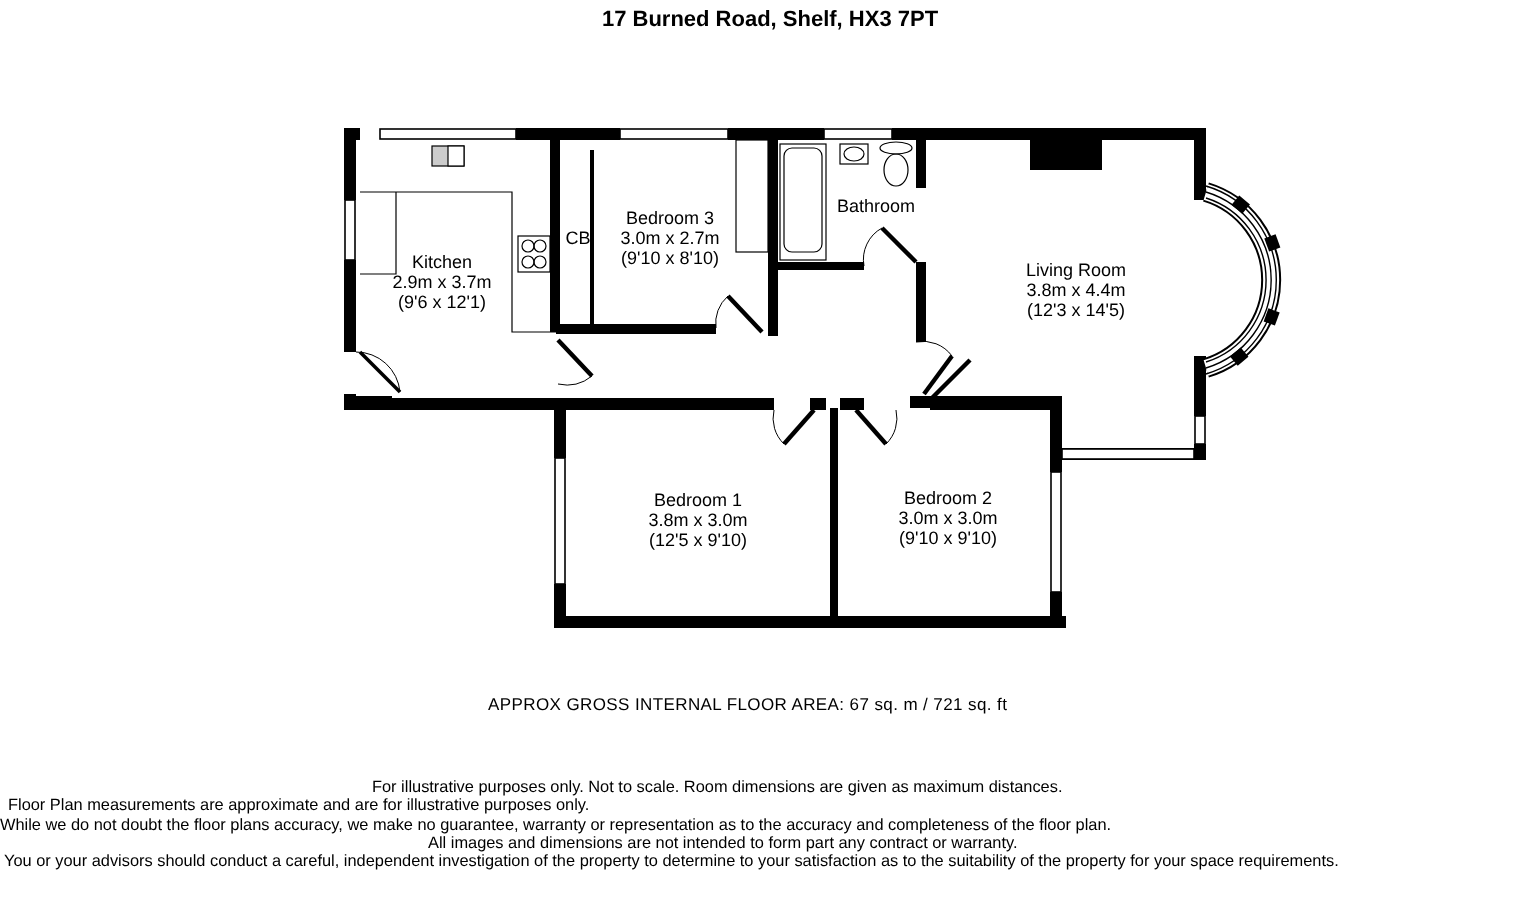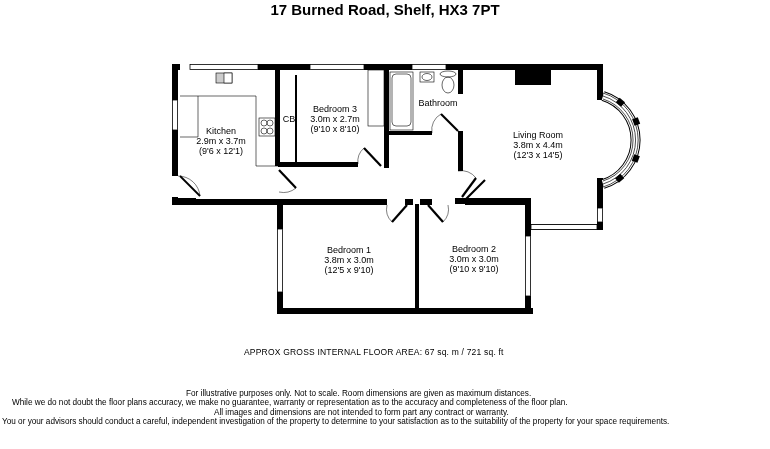--- a/index.html
+++ b/index.html
@@ -1,17 +1,17 @@
 <!DOCTYPE html>
 <html><head>
 <meta charset="utf-8">
 <style>
   html, body { margin: 0; padding: 0; background: #ffffff; }
   body { width: 770px; height: 449px; position: relative; overflow: hidden; font-family: "Liberation Sans", sans-serif; color: #000; }
-  .title { position: absolute; top: 0; left: 0; width: 770px; text-align: center; font-size: 15px; font-weight: bold; line-height: 20px; }
+  .title { position: absolute; top: 0; left: 0; width: 770px; text-align: center; font-size: 11px; font-weight: bold; line-height: 20px; }
   svg.plan { position: absolute; left: 0; top: 0; }
   .room-label { font-family: "Liberation Sans", sans-serif; font-size: 9px; text-anchor: middle; fill: #000; }
   .area { position: absolute; top: 347px; left: 244px; font-size: 8.5px; letter-spacing: 0.2px; }
   .disclaimer { position: absolute; top: 389px; left: 0; width: 662px; font-size: 8.2px; line-height: 9.3px; }
   .disclaimer div { white-space: nowrap; }
 </style>
 </head>
 <body>
 
 <div class="title">17 Burned Road, Shelf, HX3 7PT</div>
@@ -170,16 +170,17 @@
     <text class="room-label" x="474" y="252">Bedroom 2</text>
     <text class="room-label" x="474" y="262">3.0m x 3.0m</text>
     <text class="room-label" x="474" y="272">(9'10 x 9'10)</text>
   </g>
 </svg>
 
 <div class="area">APPROX GROSS INTERNAL FLOOR AREA:  67 sq. m  / 721 sq. ft</div>
 
 <div class="disclaimer">
   <div style="padding-left:186px">For illustrative purposes only.  Not to scale.  Room dimensions are given as maximum distances.</div>
-  <div style="padding-left:12px">While we do not doubt the floor plans accuracy, we make no guarantee, warranty or representation as to the accuracy and completeness of the floor plan.</div>
+  <div style="padding-left:4px">Floor Plan measurements are approximate and are for illustrative purposes only.</div>
+  <div style="padding-left:0px">While we do not doubt the floor plans accuracy, we make no guarantee, warranty or representation as to the accuracy and completeness of the floor plan.</div>
   <div style="padding-left:214px">All images and dimensions are not intended to form part any contract or warranty.</div>
   <div style="padding-left:2px">You or your advisors should conduct a careful, independent investigation of the property to determine to your satisfaction as to the suitability of the property for your space requirements.</div>
 </div>
 
 </body></html>

